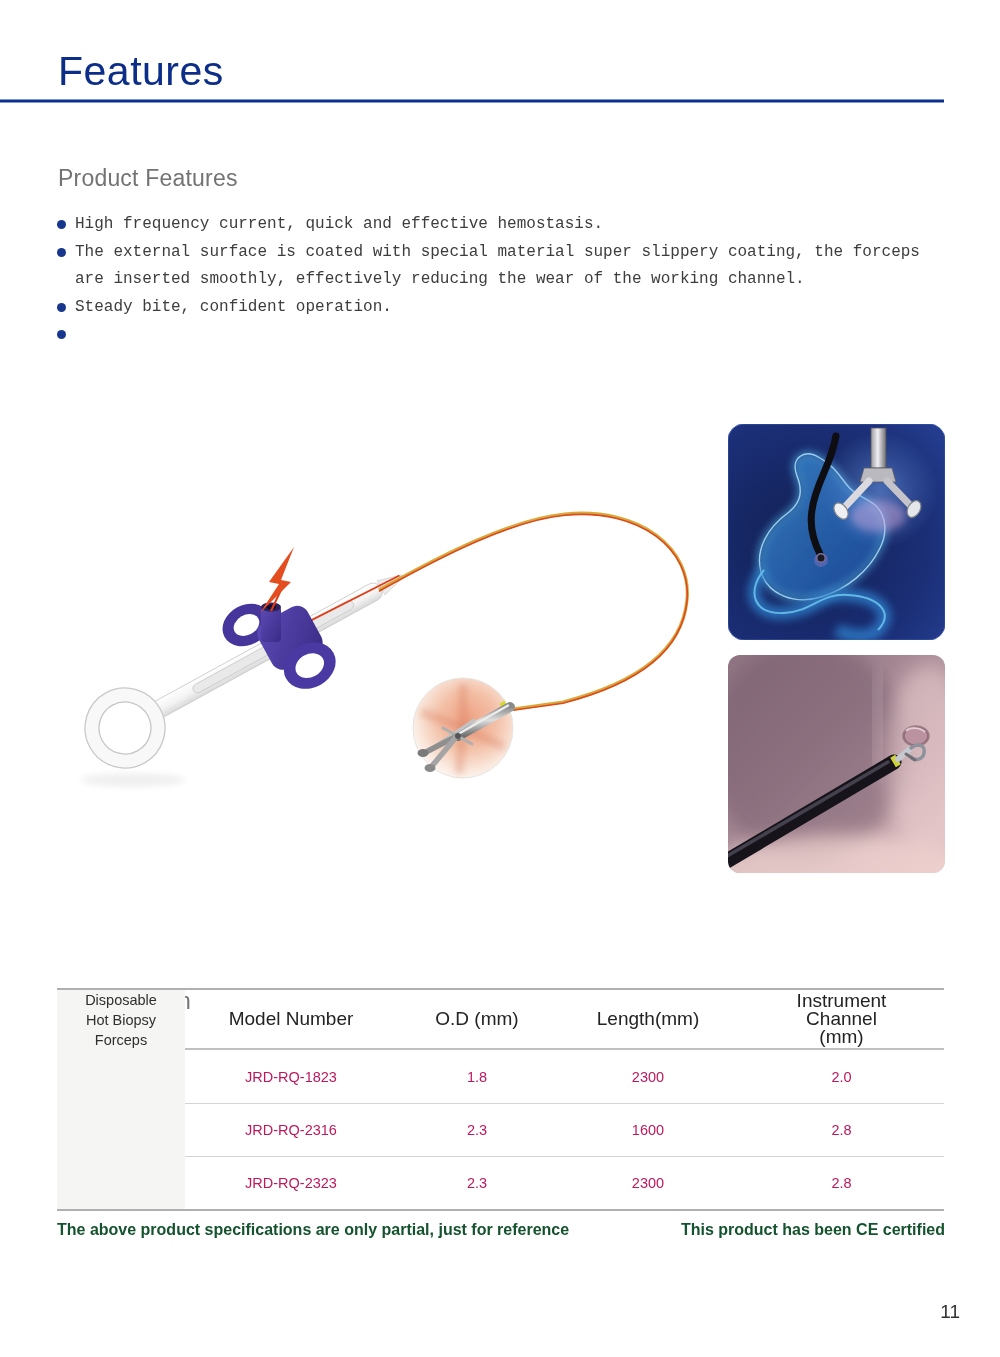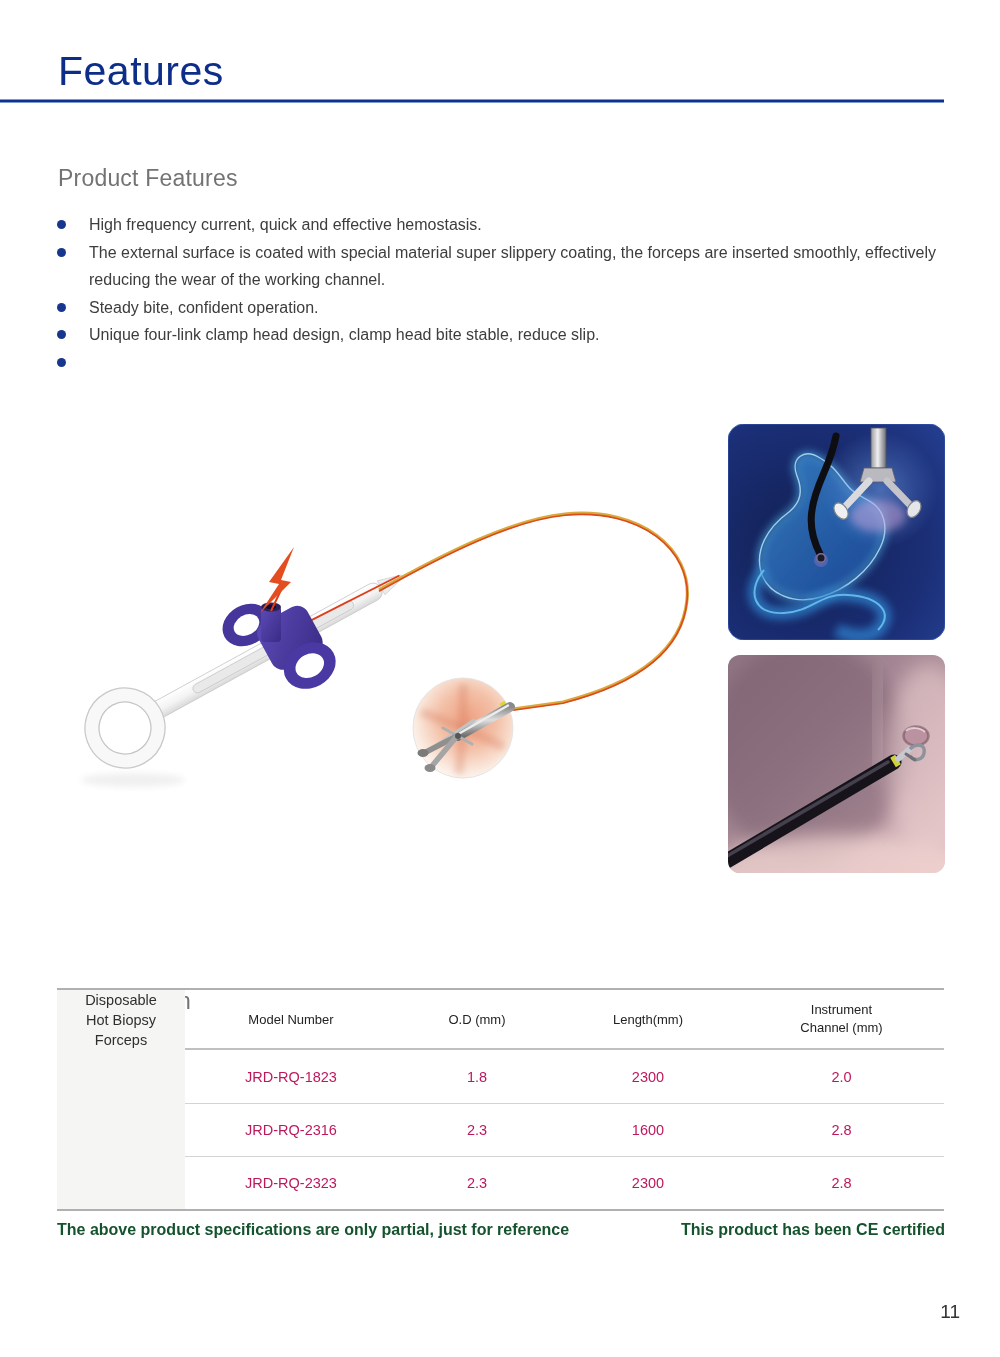--- a/index.html
+++ b/index.html
@@ -18,21 +18,21 @@
   }
   .section-heading {
     position:absolute; font-size:23px; font-weight:400; color:#737373; letter-spacing:0.2px;
   }
   .h-product { left:58px; top:165px; }
   .h-spec    { left:58px; top:988px; }
   .feature-list {
     position:absolute; left:57px; top:211px; width:890px; list-style:none;
   }
   .feature-list li {
-    display:flex; gap:23px; font-size:16px; line-height:27.5px; color:#3d3d3d;
+    display:flex; gap:9px; font-size:16px; line-height:27.5px; color:#3d3d3d;font-family:Liberation Mono, monospace;
   }
   .bullet-dot {
     flex:none; width:9px; height:9px; border-radius:50%;
     background:#17378f; margin-top:9px;
   }
   .illus-main   { position:absolute; left:55px;  top:490px; }
   .card-stomach { position:absolute; left:728px; top:424px; }
   .card-photo   { position:absolute; left:728px; top:655px; }
 
   .spec-table {
@@ -43,21 +43,21 @@
   .spec-group {
     width:128px; background:#f5f5f3; display:flex; justify-content:center;
     text-align:center; font-size:14.5px; color:#2f2f2f; line-height:20px;
   }
   .spec-group span { display:block; width:92px; }
   .spec-body { flex:1; }
   .spec-hrow, .spec-drow {
     display:grid; grid-template-columns:212px 160px 182px 205px;
     align-items:center; text-align:center;
   }
-  .spec-hrow { height:60px; border-bottom:2px solid #c0c0c0; font-size:13px; color:#232323; }
+  .spec-hrow { height:60px; border-bottom:2px solid #c0c0c0; font-size:19px; color:#232323; }
   .spec-hrow .wrap-col { display:block; width:108px; margin:0 auto; line-height:18px; }
   .spec-drow { height:53px; font-size:14.5px; color:#be185d; }
   .spec-drow + .spec-drow { border-top:1.5px solid #d4d4d4; }
 
   .note { position:absolute; top:1221px; font-size:16px; font-weight:600; color:#14532d; }
   .note-left  { left:57px; }
   .note-right { right:55px; }
   .page-number { position:absolute; right:40px; top:1301px; font-size:19px; color:#333333; }
 </style>
 </head>
@@ -75,24 +75,20 @@
       <span class="bullet-dot"></span>
       <span>High frequency current, quick and effective hemostasis.</span>
     </li>
     <li>
       <span class="bullet-dot"></span>
       <span>The external surface is coated with special material super slippery coating, the forceps are inserted smoothly, effectively reducing the wear of the working channel.</span>
     </li>
     <li>
       <span class="bullet-dot"></span>
       <span>Steady bite, confident operation.</span>
-    </li>
-    <li>
-      <span class="bullet-dot"></span>
-      <span>Unique four-link clamp head design, clamp head bite stable, reduce slip.</span>
     </li>
     <li>
       <span class="bullet-dot"></span>
     </li>
   </ul>
 
   <svg class="illus-main" width="645" height="305" viewBox="0 0 645 305">
     <defs>
       <linearGradient id="rodGrad" x1="0" y1="0" x2="0" y2="1">
         <stop offset="0" stop-color="#ffffff"></stop>

